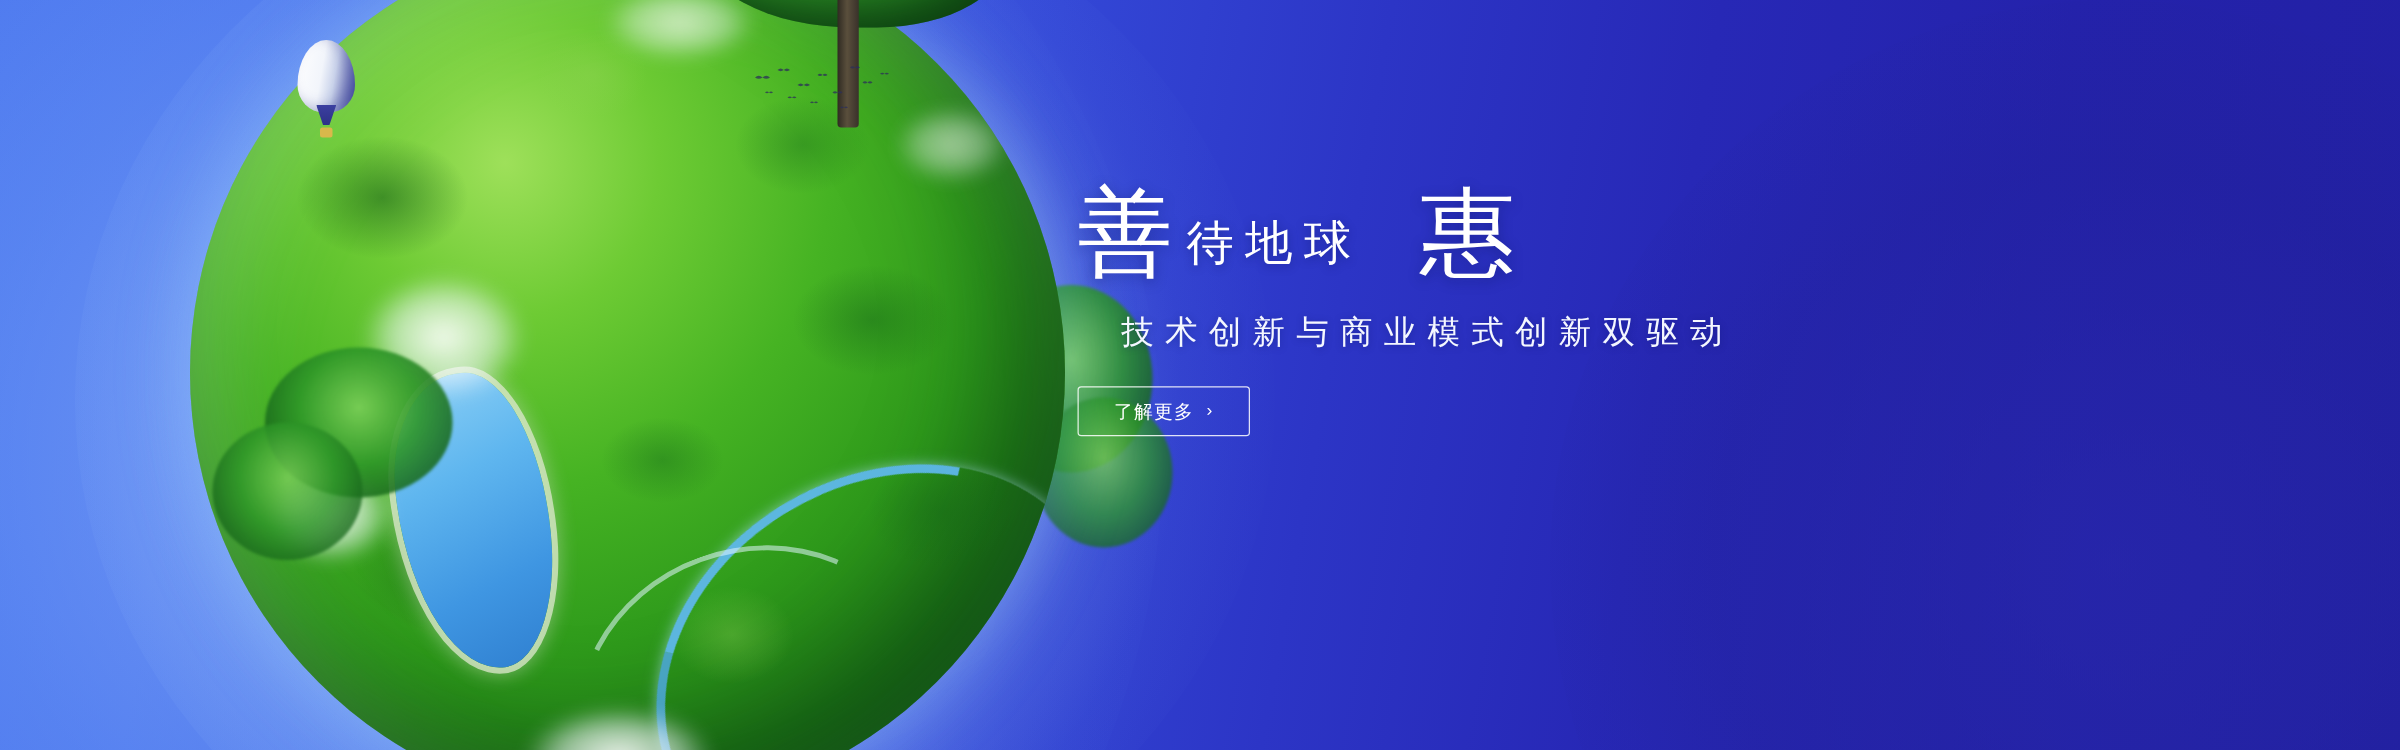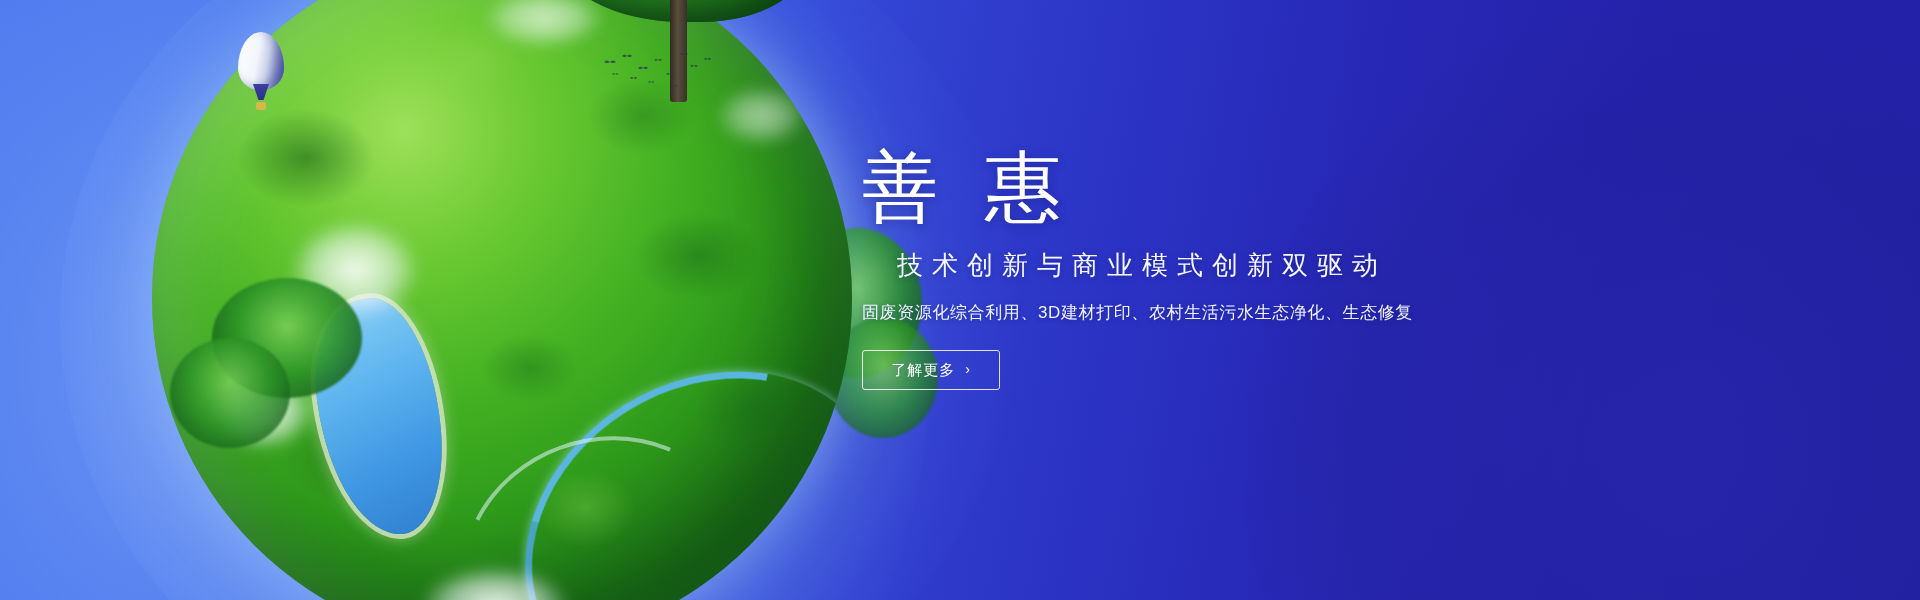--- a/index.html
+++ b/index.html
@@ -410,27 +410,27 @@
       <path d="M48 32 q1.6-1.6 3.2 0 q1.6-1.6 3.2 0 q-1.6 1.2-3.2 0 q-1.6 1.2-3.2 0z"></path>
       <path d="M12 24 q1.6-1.6 3.2 0 q1.6-1.6 3.2 0 q-1.6 1.2-3.2 0 q-1.6 1.2-3.2 0z"></path>
       <path d="M72 36 q1.6-1.6 3.2 0 q1.6-1.6 3.2 0 q-1.6 1.2-3.2 0 q-1.6 1.2-3.2 0z"></path>
     </g>
   </svg>
 
   <div class="content">
 
     <div class="headline">
       <span class="hl-big">善</span>
+      <span class="hl-small">待地球</span>
       <span class="hl-gap"></span>
       <span class="hl-big">惠</span>
     </div>
 
     <div class="subtitle">技术创新与商业模式创新双驱动</div>
 
-    <div class="desc">固废资源化综合利用、3D建材打印、农村生活污水生态净化、生态修复</div>
 
     <div class="cta">
       <span>了解更多</span>
       <span class="chev">›</span>
     </div>
 
   </div>
 </div>
 
 </body></html>

